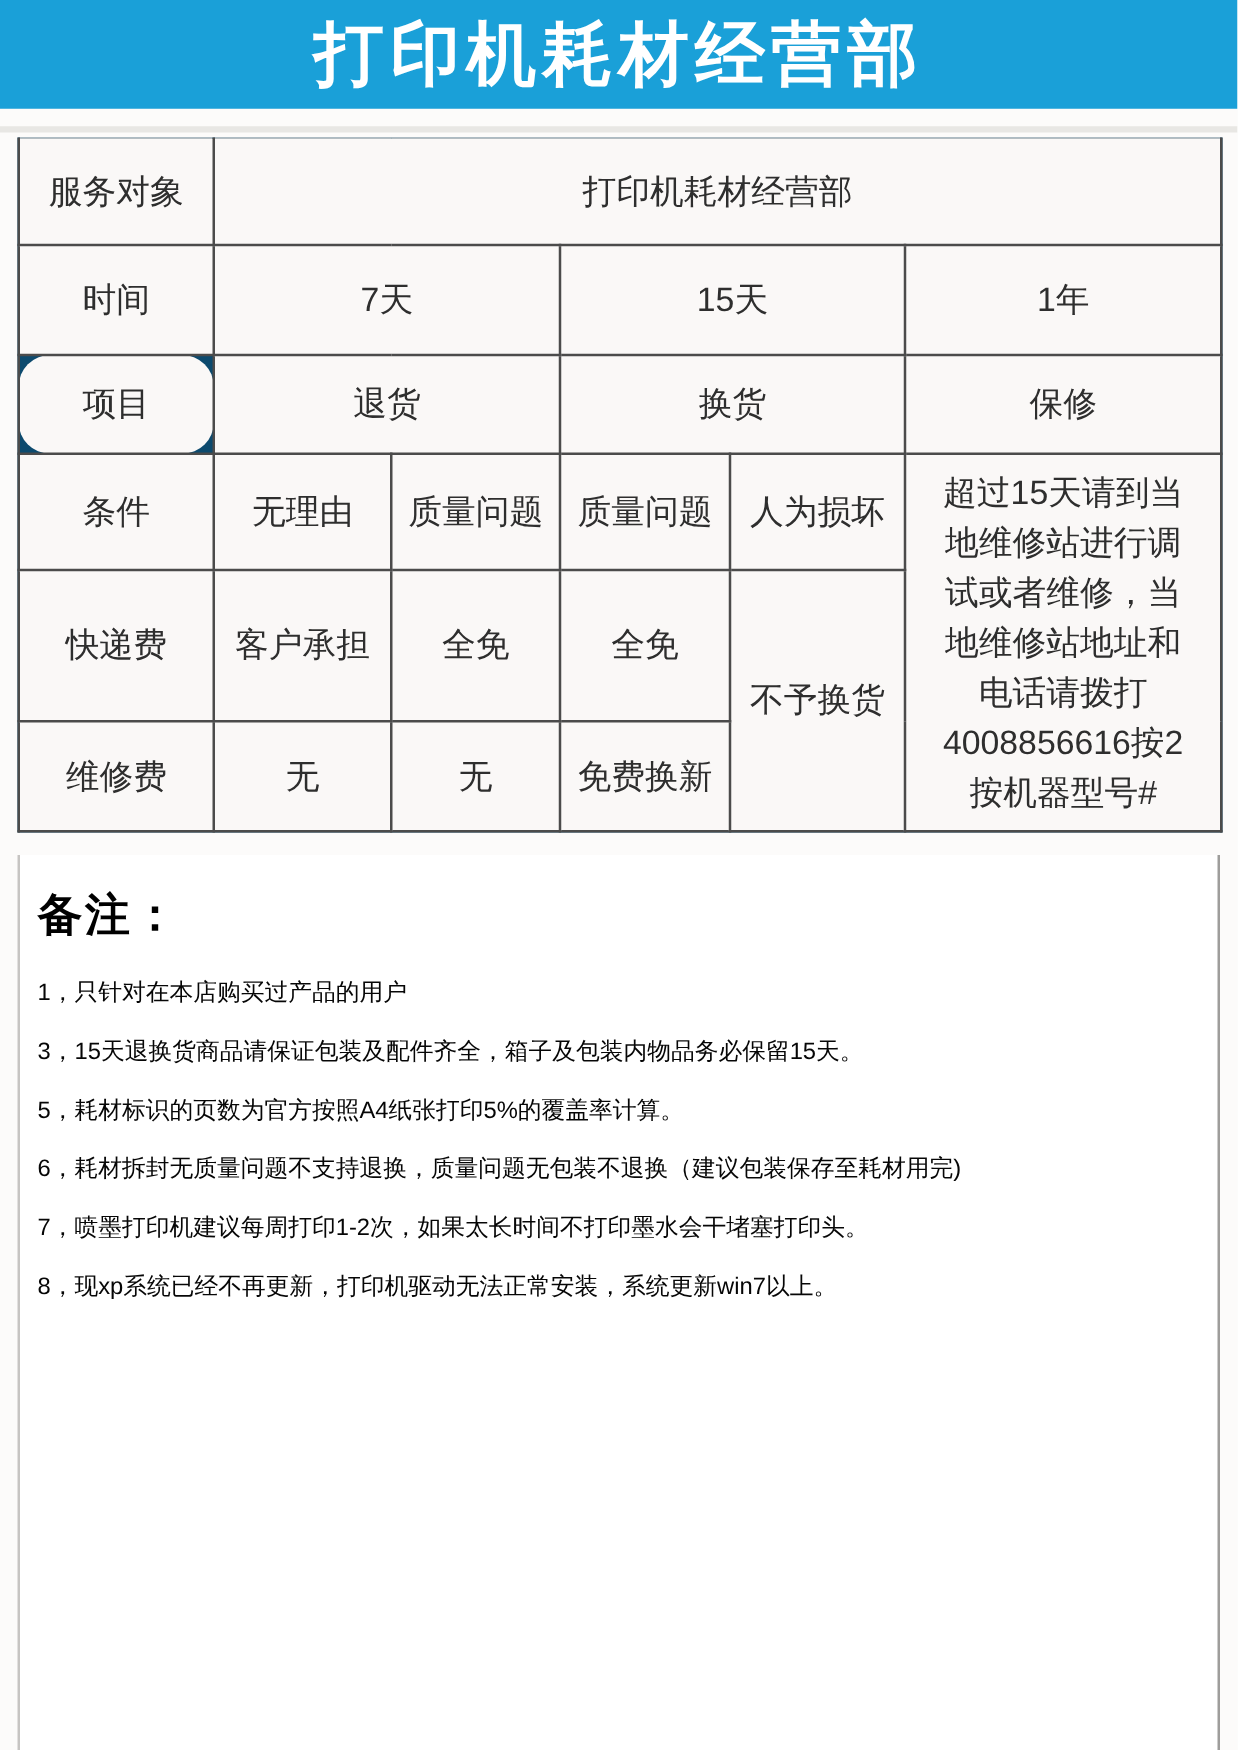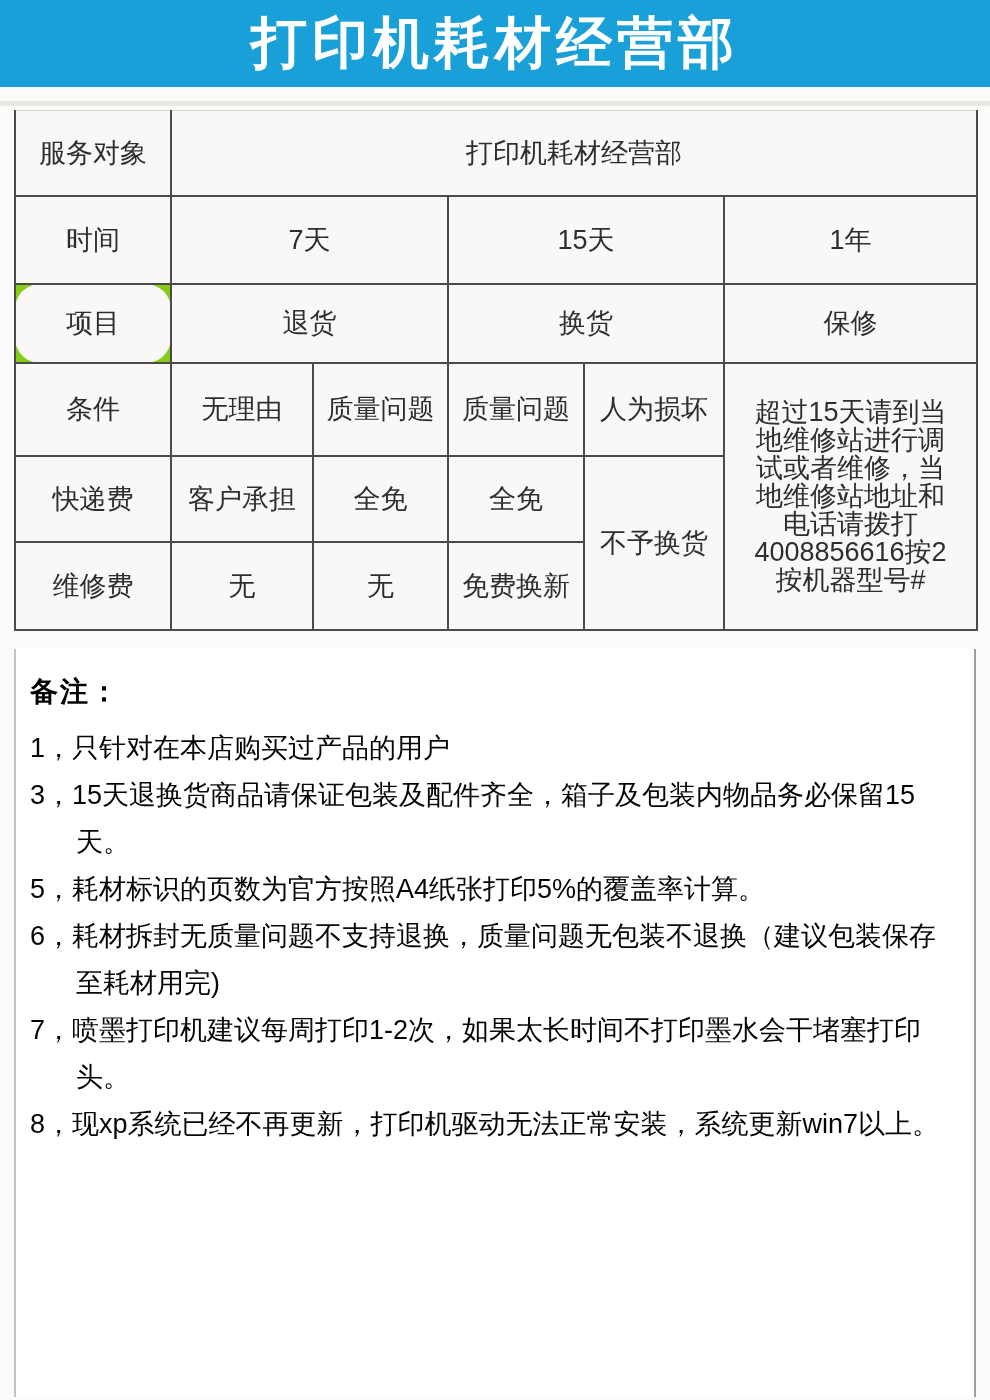--- a/index.html
+++ b/index.html
@@ -23,61 +23,61 @@
   .seam {
     height: 5px;
     background: #e8e7e4;
     margin-top: 14px;
   }
   table.policy {
     border-collapse: collapse;
     table-layout: fixed;
     width: 962px;
     margin: 4px 14px 0 14px;
-    background: #84cc16;
+    background: #0c4a6e;
   }
   table.policy td {
     border: 2px solid #4b4b4b;
     text-align: center;
     vertical-align: middle;
     font-size: 27px;
     color: #2e2e2e;
     background: #faf8f7;
   }
   table.policy tr:first-child td { border-top: 1px solid #d6d4d1; }
   td.h1r { height: 85px; }
   td.h2r { height: 88px; }
   td.h3r { height: 79px; border-radius: 25px; }
   td.h4r { height: 93px; margin-left: 18px; }
   td.h5r { height: 86px; }
   td.h6r { height: 88px; }
   td.remark {
     text-align: left;
     padding: 10px 22px;
     font-size: 25px;
-    line-height: 28px;
+    line-height: 40px;
     color: #2a2a2a;
   }
   .notes {
     margin: 18px 14px 0 14px;
     background: #ffffff;
     border-left: 2px solid #c6c4c2;
     border-right: 2px solid #9e9d9b;
     padding: 18px 14px 30px 14px;
     min-height: 748px;
   }
   .notes h2 {
-    font-size: 28px;
+    font-size: 36px;
     font-weight: 700;
     color: #000000;
     letter-spacing: 2px;
     margin: 6px 0 14px 0;
   }
   .note {
-    font-size: 27px;
+    font-size: 19px;
     line-height: 47px;
     color: #060606;
     padding-left: 46px;
     text-indent: -46px;
   }
 </style>
 </head>
 <body>
 
 <div class="page">

